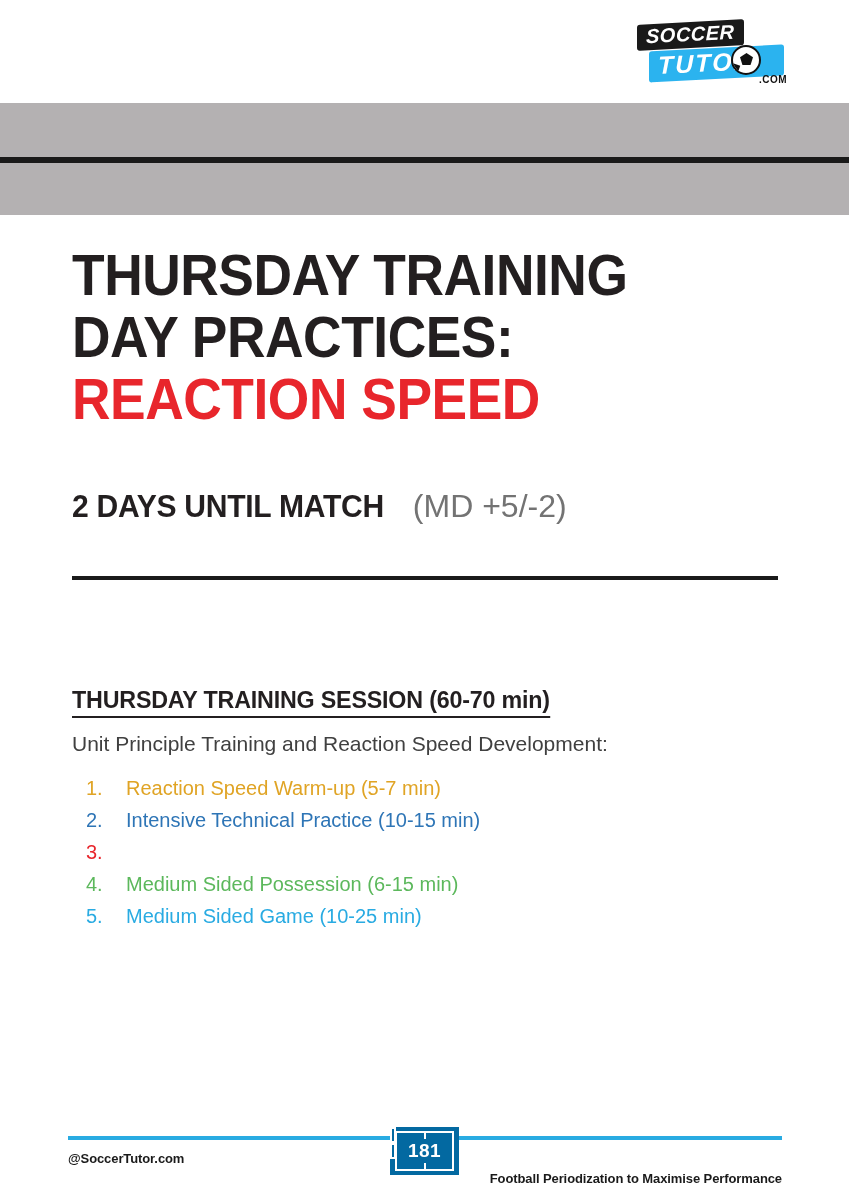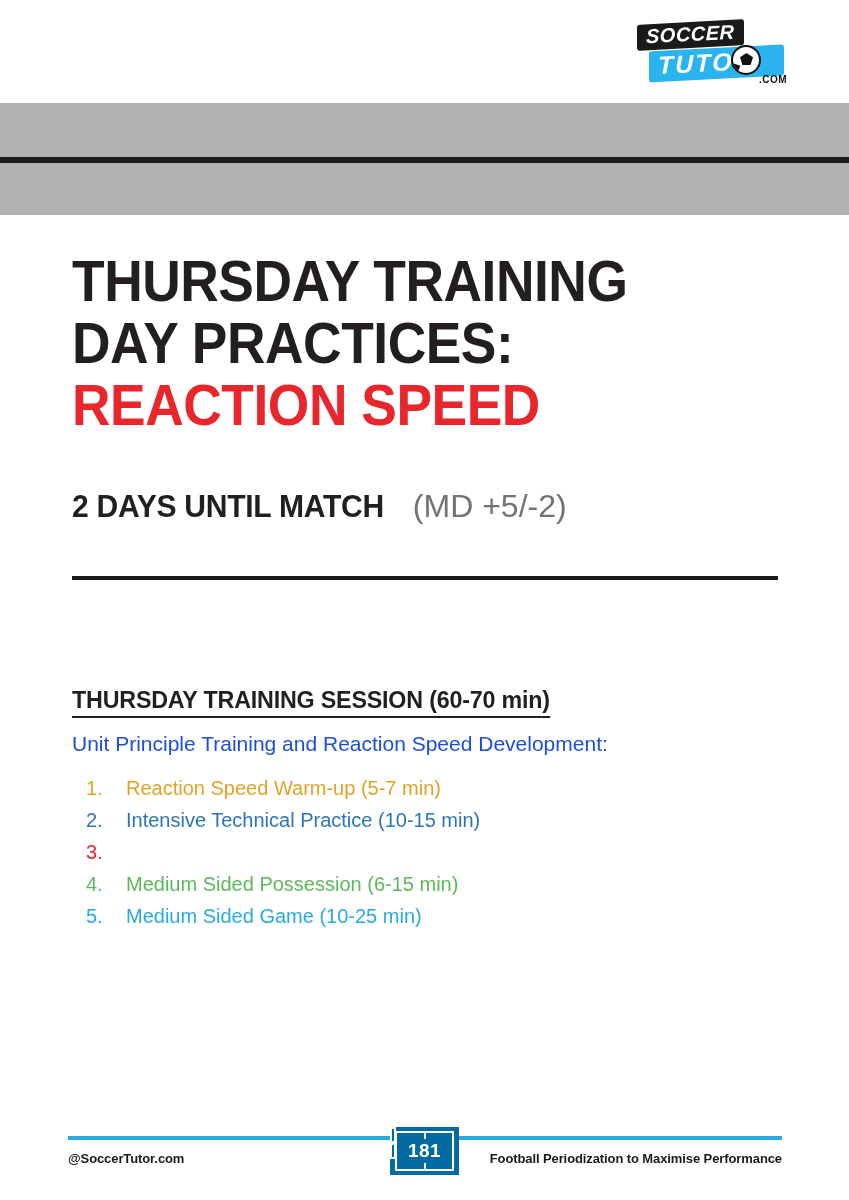--- a/index.html
+++ b/index.html
@@ -105,21 +105,21 @@
   #grey-band-rule {
     position: absolute;
     left: 0; top: 54px;
     width: 849px; height: 6px;
     background: #1a1a1a;
   }
 
   
   #title-block {
     position: absolute;
-    left: 72px; top: 250px;
+    left: 72px; top: 244px;
     width: 710px;
   }
   .title-line {
     font-family: "Liberation Sans", sans-serif;
     font-weight: bold;
     font-size: 58px;
     line-height: 62px;
     letter-spacing: -0.5px;
     color: #231f20;
     transform: scaleX(0.92);
@@ -181,21 +181,21 @@
     transform-origin: left center;
     white-space: nowrap;
   }
   #session-subheading {
     position: absolute;
     left: 72px; top: 731px;
     font-family: "Liberation Sans", sans-serif;
     font-weight: normal;
     font-size: 21px;
     line-height: 26px;
-    color: #1d4ed8;
+    color: #404040;
     white-space: nowrap;
   }
 
   
   #practice-list {
     position: absolute;
     left: 86px; top: 772px;
     width: 660px;
   }
   .practice-item {
@@ -284,21 +284,21 @@
     top: 37px;
     font-family: "Liberation Sans", sans-serif;
     font-weight: bold;
     font-size: 13px;
     line-height: 18px;
     color: #1a1a1a;
     letter-spacing: -0.1px;
     white-space: nowrap;
   }
   #footer-left-text  { left: 68px; }
-  #footer-right-text { right: 67px; }
+  #footer-right-text { right: 67px; margin-top: 20px; }
 </style>
 </head>
 <body>
 
 <div id="header-band">
   <div id="logo">
     <div class="logo-soccer">SOCCER</div>
     <div class="logo-tutor">TUTOR</div>
     <div class="logo-ball"></div>
     <div class="logo-dotcom">.COM</div>

